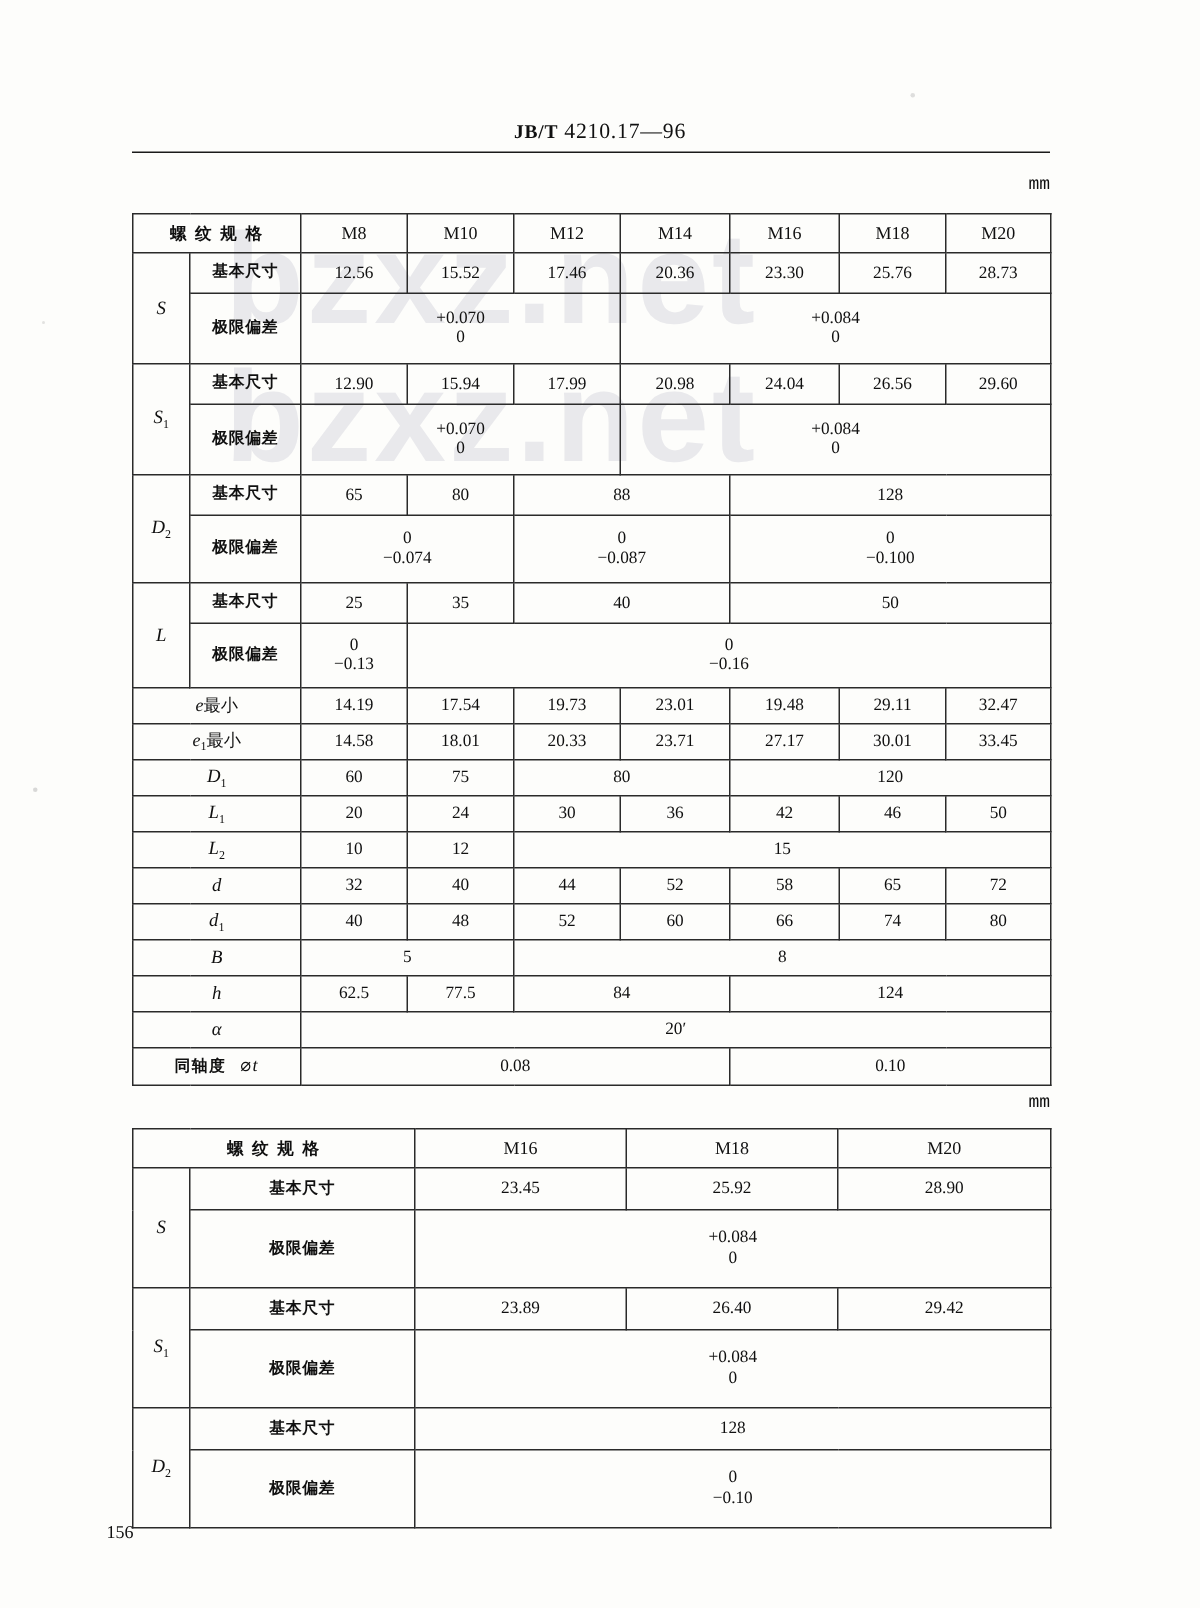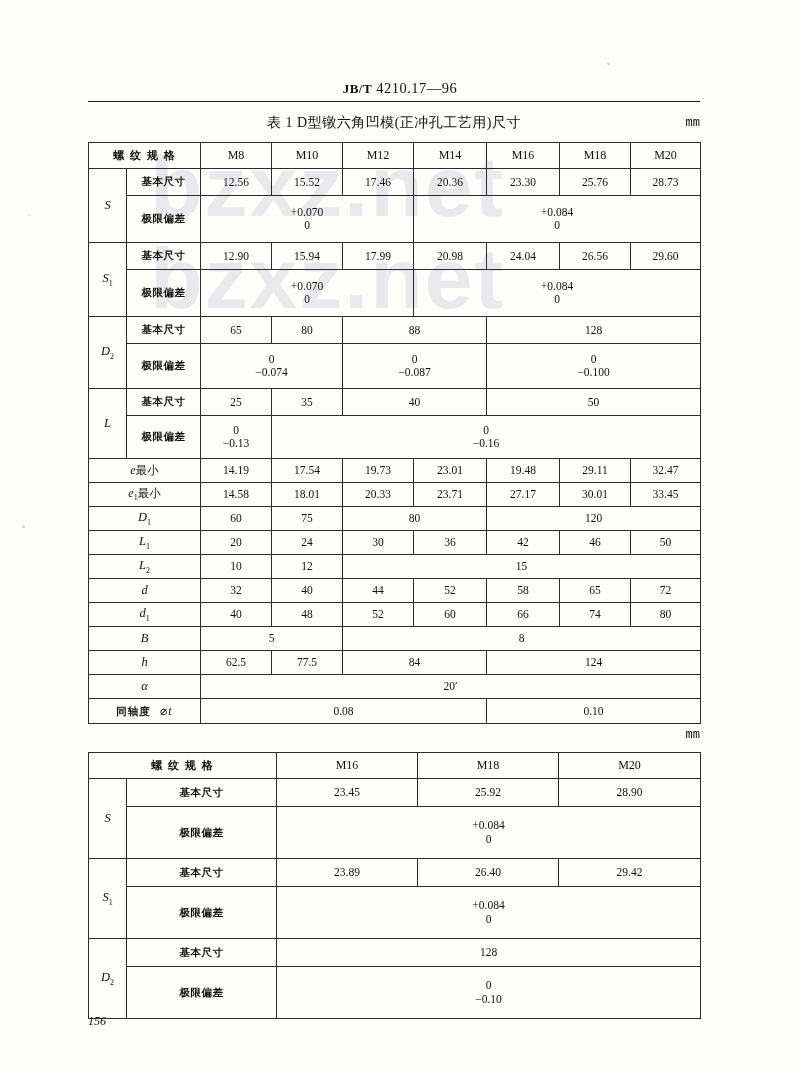--- a/index.html
+++ b/index.html
@@ -137,46 +137,44 @@
   }
   .coax .tt {
     font-family: "Liberation Serif", serif;
     font-style: italic;
     font-weight: normal;
     font-size: 12px;
   }
 
   .pagenum {
     position: absolute;
-    left: 88px;
+    left: 71px;
     top: 1014px;
     font-family: "Liberation Serif", serif;
     font-size: 12px;
-    font-style: italic;
   }
   .specks { position:absolute; background:#b9b9b9; z-index:1; }
 </style>
 </head>
 <body>
 
 <div class="page">
 
   <div class="watermark">bzxz.net
 bzxz.net</div>
 
   <div class="content">
 
     <div class="runhead">
       <span class="jbt">JB/T</span>
       <span>4210.17—96</span>
     </div>
     <div class="rule"></div>
 
     <div class="caption" style="top:114px;">
-      <span class="cap-text">表 1   D型镦六角凹模(正冲孔工艺用)尺寸</span>
       <span class="unit">mm</span>
     </div>
 
     <table class="grid" id="t1" style="left:88px; top:142px; width:612px;">
       <colgroup>
         <col style="width:38px">
           <col style="width:74px">
         <col style="width:71px">
           <col style="width:71px">
           <col style="width:71px">

